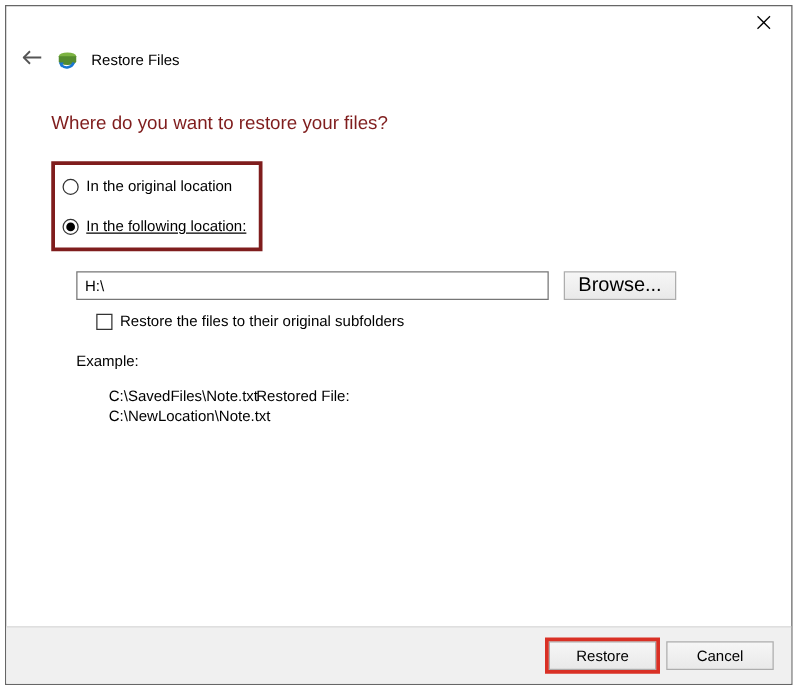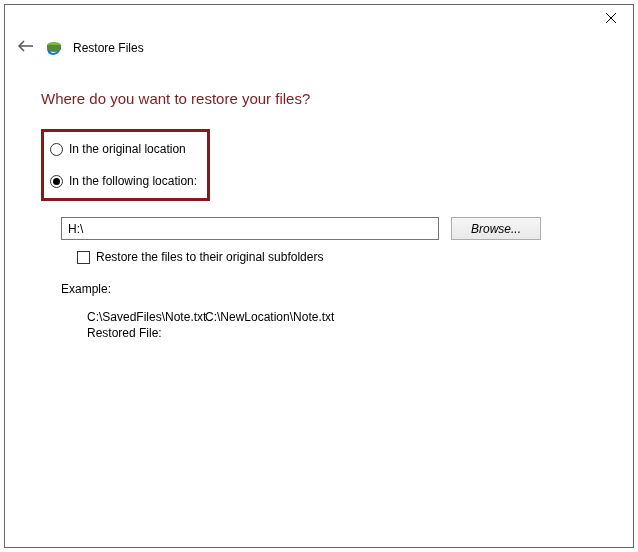--- a/index.html
+++ b/index.html
@@ -72,21 +72,21 @@
     display: inline-block;
     padding: 6px 10px 6px 6px;
     margin-bottom: 12px;
   }
   .radio-row {
     display: flex;
     align-items: center;
     gap: 6px;
     padding: 4px 0;
   }
-  .radio-row + .radio-row { margin-top: 10px; }
+  .radio-row + .radio-row { margin-top: 10px; text-decoration: underline; }
   .radio {
     width: 13px;
     height: 13px;
     border: 1px solid #333;
     border-radius: 50%;
     display: inline-flex;
     align-items: center;
     justify-content: center;
     background: #fff;
   }
@@ -110,25 +110,24 @@
     padding: 2px 6px;
     font-family: inherit;
     font-size: 12px;
   }
   .browse-btn {
     width: 90px;
     height: 23px;
     background: linear-gradient(#f6f6f6,#e9e9e9);
     border: 1px solid #adadad;
     font-family: inherit;
-    font-size: 12px;
-    display: flex;
-    align-items: center;
-    justify-content: center;
-    font-style: italic;
+    font-size: 16px;
+    display: flex;
+    align-items: center;
+    justify-content: center;
   }
   .chk-row {
     display: flex;
     align-items: center;
     gap: 6px;
     margin: 2px 0 18px 20px;
     padding-left: 16px;
   }
   .chk {
     width: 13px;
@@ -230,20 +229,28 @@
 
     <div class="chk-row">
       <span class="chk"></span>
       <span>Restore the files to their original subfolders</span>
     </div>
 
     <div class="example-block">
       <div class="example-label">Example:</div>
       <div class="example-grid">
         <div>C:\SavedFiles\Note.txt</div>
+        <div>Restored File:</div>
         <div>C:\NewLocation\Note.txt</div>
-        <div>Restored File:</div>
-      </div>
-    </div>
-  </div>
-
+      </div>
+    </div>
+  </div>
+
+  <div class="footer">
+    <div class="btn highlight">
+        <span>Restore</span>
+      </div>
+    <div class="btn">
+        <span>Cancel</span>
+      </div>
+  </div>
 
 </div>
 
 </body></html>

